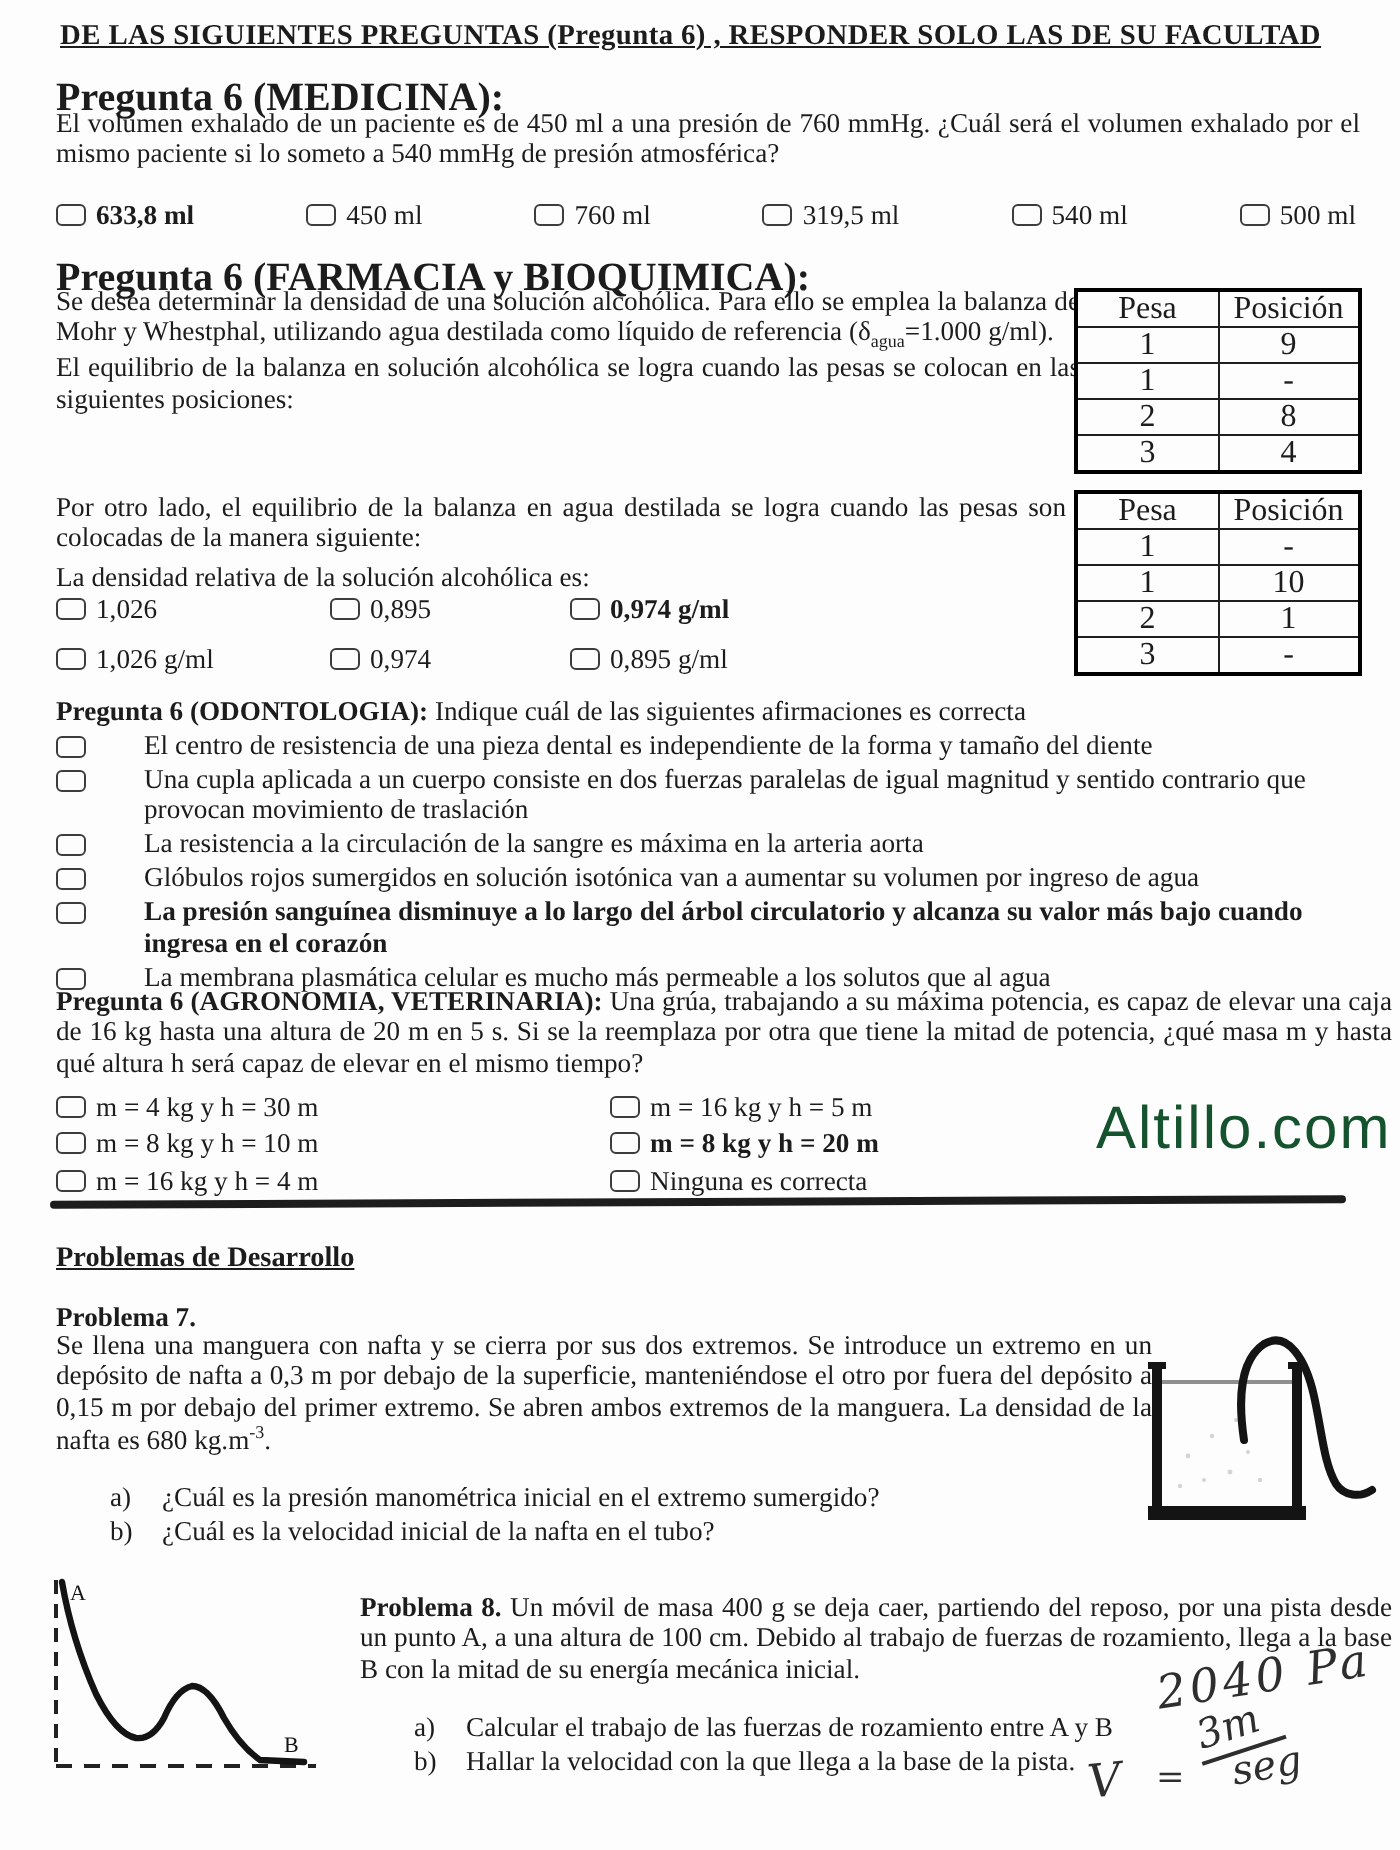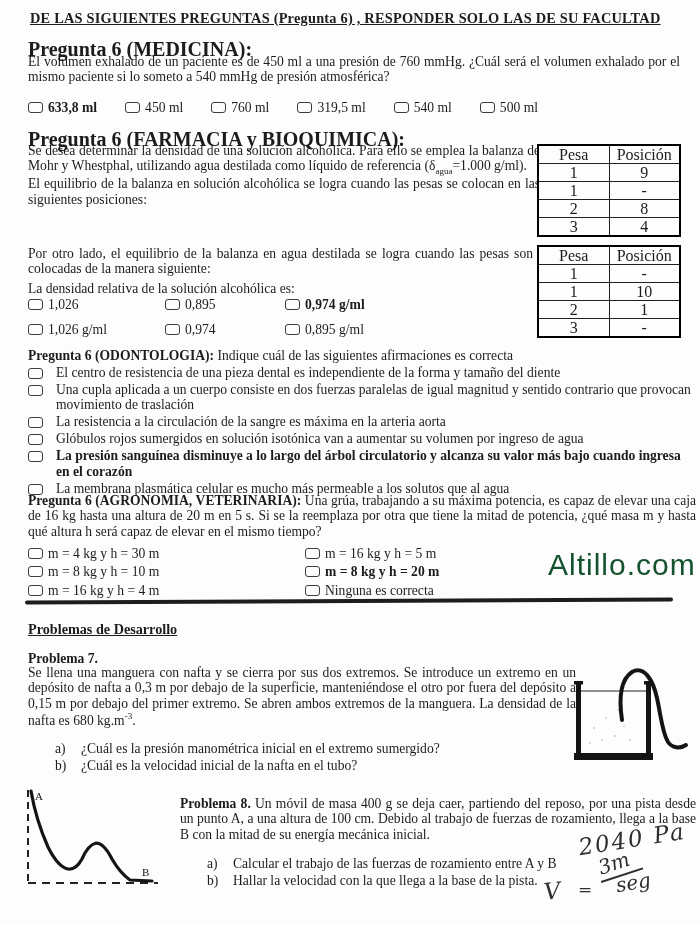--- a/index.html
+++ b/index.html
@@ -16,31 +16,31 @@
     left:30px; top:10px; width:650px;
     font-weight:700; font-size:14.4px; text-decoration:underline; letter-spacing:0.2px;
   }
   .sec-head { font-weight:700; font-size:20px; }
   .cb {
     display:inline-block; width:13px; height:9px; flex:none;
     border:1.5px solid #3c3c3c; border-radius:3px; background:transparent;
     margin-right:5px; vertical-align:-1px;
   }
   .opt { white-space:nowrap; }
-  .med-opts { left:28px; top:100px; width:660px; display:flex; gap:28px; }
+  .med-opts { left:28px; top:100px; width:660px; display:flex; gap:56px; }
   .far-text { left:28px; top:143px; width:512px; }
   .ptable { border-collapse:collapse; table-layout:fixed; width:144px; font-size:16px; background:#fdfdfd; border:2px solid #000000; }
   .ptable td { border:1.4px solid #1f1f1f; text-align:center; height:17px; padding:0 2px; line-height:1; }
   .t1 { left:537px; top:144px; }
   .t2 { left:537px; top:245px; }
   .far-p3 { left:28px; top:246px; width:505px; }
   .far-p4 { left:28px; top:281px; }
   .far-opts { left:28px; top:297px; display:grid; grid-template-columns:137px 120px auto; row-gap:10px; }
   .odo { left:28px; top:348px; width:668px; }
-  .odo-item { display:flex; gap:8px; margin-top:1.5px; }
+  .odo-item { display:flex; gap:24px; margin-top:1.5px; }
   .odo-item .cb { margin-top:3px; }
   .agro { left:28px; top:493px; width:668px; }
   .agro-col { width:270px; }
   .agro-col .opt { display:block; margin-bottom:3px; white-space:nowrap; }
   .agro-c1 { left:28px; top:546px; }
   .agro-c2 { left:305px; top:546px; }
   .watermark {
     left:548px; top:548px; font-family:"Liberation Sans","DejaVu Sans",sans-serif;
     font-size:30px; font-weight:400; letter-spacing:1px; color:#14532d;
   }

